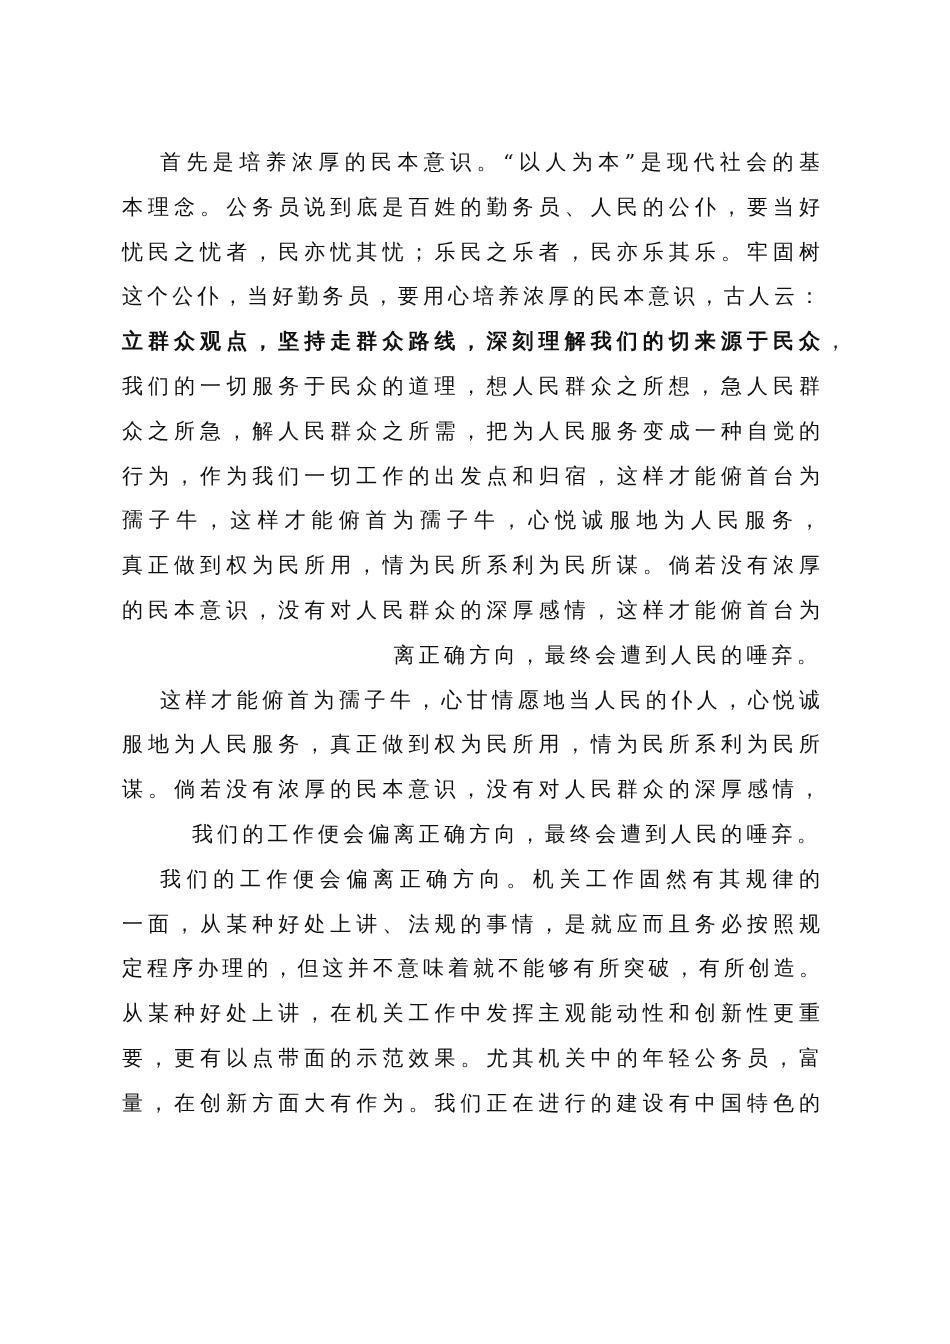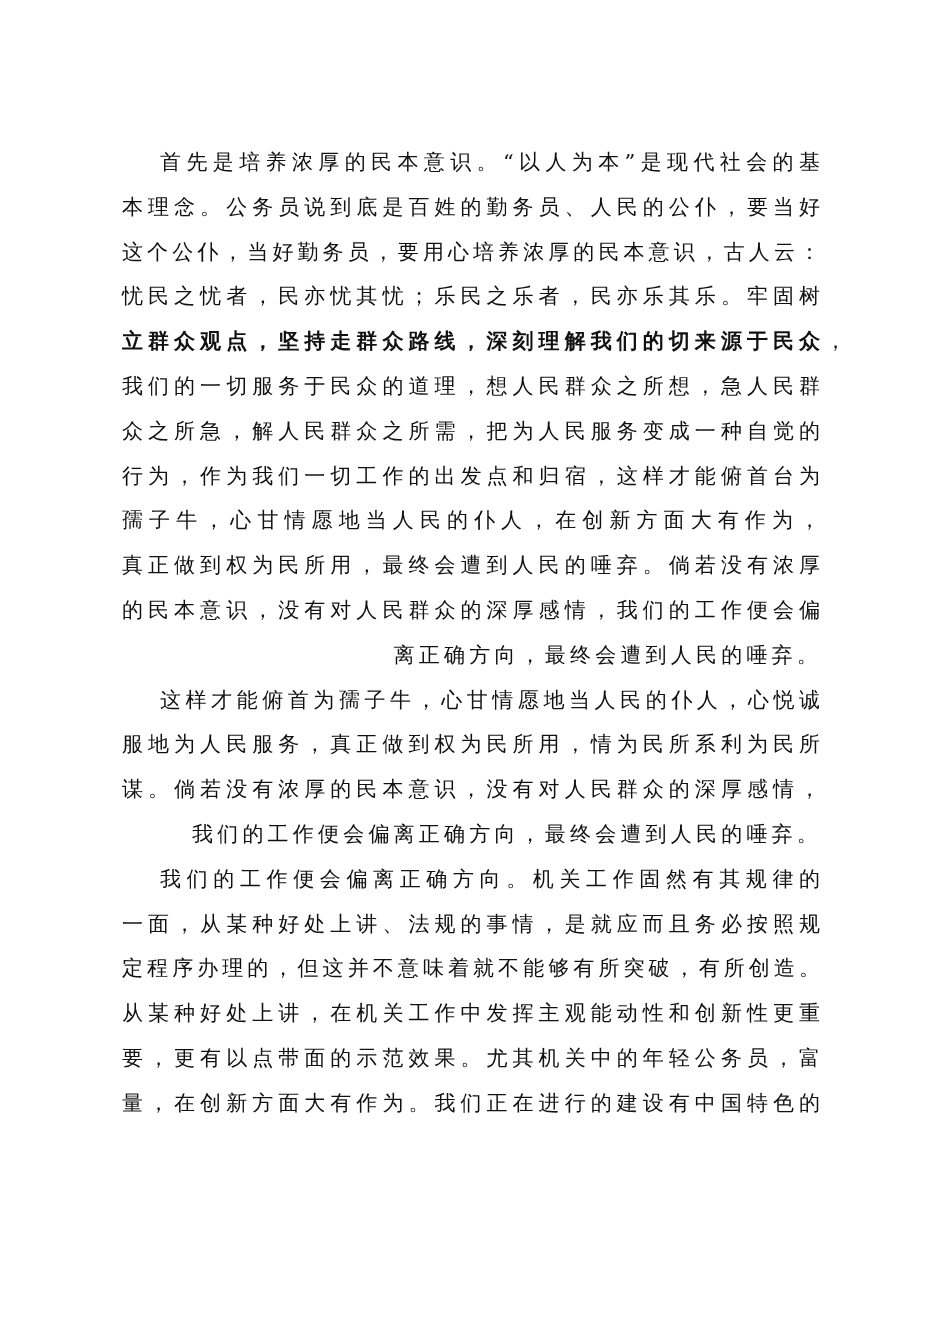--- a/index.html
+++ b/index.html
@@ -60,32 +60,32 @@
 </style>
 </head>
 <body>
 
 <div class="page">
   <div class="body-text">
 
     <div class="para">
       <div class="ln j ind">首先是培养浓厚的民本意识。“以人为本”是现代社会的基</div>
       <div class="ln j">本理念。公务员说到底是百姓的勤务员、人民的公仆，要当好</div>
+      <div class="ln j">忧民之忧者，民亦忧其忧；乐民之乐者，民亦乐其乐。牢固树</div>
       <div class="ln j">这个公仆，当好勤务员，要用心培养浓厚的民本意识，古人云：</div>
-      <div class="ln j">忧民之忧者，民亦忧其忧；乐民之乐者，民亦乐其乐。牢固树</div>
       <div class="ln j hasHang">
         <span class="txt">立群众观点，坚持走群众路线，深刻理解我们的切来源于民众</span>
         <span class="hang">，</span>
       </div>
       <div class="ln j">我们的一切服务于民众的道理，想人民群众之所想，急人民群</div>
       <div class="ln j">众之所急，解人民群众之所需，把为人民服务变成一种自觉的</div>
       <div class="ln j">行为，作为我们一切工作的出发点和归宿，这样才能俯首台为</div>
-      <div class="ln j">孺子牛，心甘情愿地当人民的仆人，在创新方面大有作为，</div>
-      <div class="ln j">真正做到权为民所用，最终会遭到人民的唾弃。倘若没有浓厚</div>
-      <div class="ln j">的民本意识，没有对人民群众的深厚感情，我们的工作便会偏</div>
+      <div class="ln j">孺子牛，这样才能俯首为孺子牛，心悦诚服地为人民服务，</div>
+      <div class="ln j">真正做到权为民所用，情为民所系利为民所谋。倘若没有浓厚</div>
+      <div class="ln j">的民本意识，没有对人民群众的深厚感情，这样才能俯首台为</div>
       <div class="ln">离正确方向，最终会遭到人民的唾弃。</div>
     </div>
 
     <div class="para">
       <div class="ln j ind">这样才能俯首为孺子牛，心甘情愿地当人民的仆人，心悦诚</div>
       <div class="ln j">服地为人民服务，真正做到权为民所用，情为民所系利为民所</div>
       <div class="ln j">谋。倘若没有浓厚的民本意识，没有对人民群众的深厚感情，</div>
       <div class="ln">我们的工作便会偏离正确方向，最终会遭到人民的唾弃。</div>
     </div>
 

